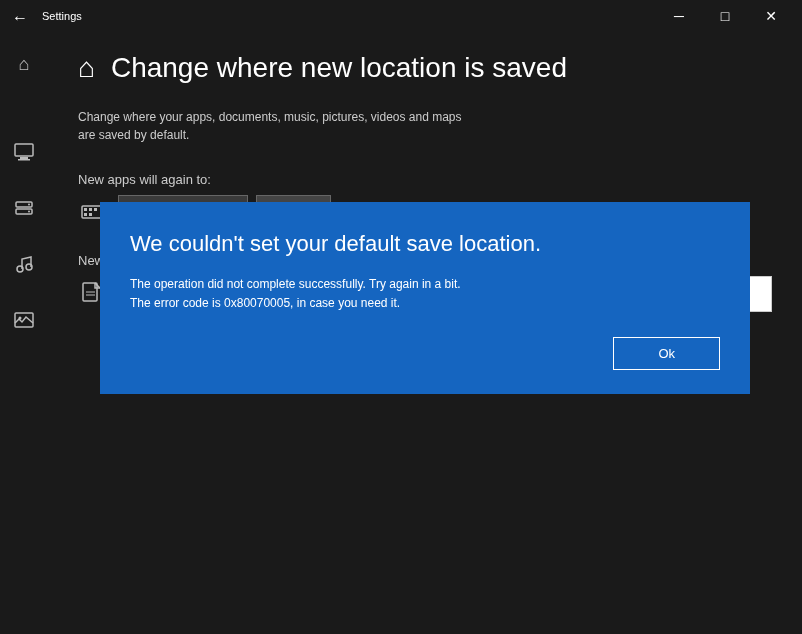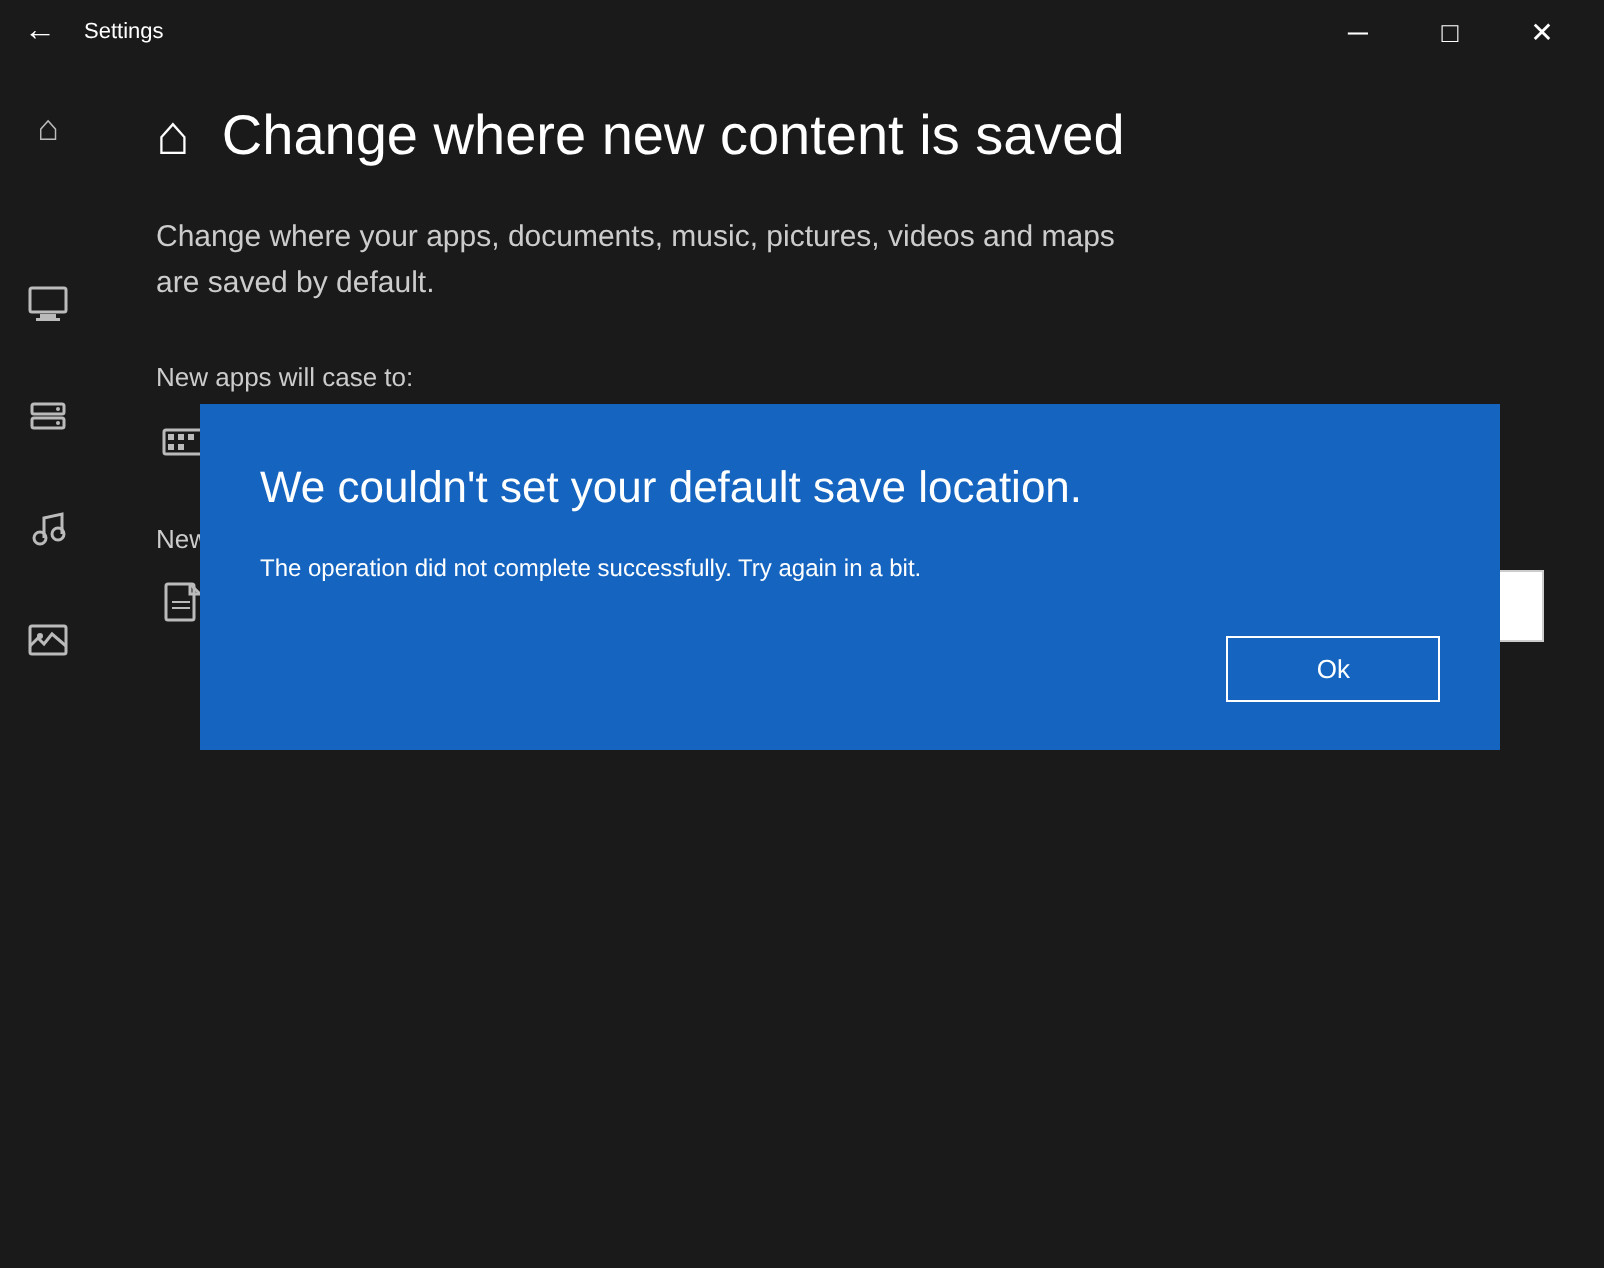--- a/index.html
+++ b/index.html
@@ -111,21 +111,21 @@
       color: #ffffff;
     }
 
     .page-title {
       font-size: 28px;
       font-weight: 300;
       color: #ffffff;
     }
 
     .page-description {
-      font-size: 15px;
+      font-size: 12px;
       color: #cccccc;
       margin-bottom: 28px;
       line-height: 1.5;
     }
 
     
     .section {
       margin-bottom: 24px;
     }
 
@@ -315,29 +315,29 @@
         <path d="M1 12l4-4 3 3 4-5 7 6" stroke="#bbb" stroke-width="1.5" fill="none"></path>
         <circle cx="6" cy="7" r="1.5" fill="#bbb"></circle>
       </svg>
     </div>
   </div>
 
   <div class="page-content">
 
     <div class="page-header">
       <span class="home-icon">⌂</span>
-      <h1 class="page-title">Change where new content is saved</h1>
+      <h1 class="page-title">Change where new location is saved</h1>
     </div>
 
     <p class="page-description">
       Change where your apps, documents, music, pictures, videos and maps<br>are saved by default.
     </p>
 
     <div class="section">
-      <div class="section-label">New apps will case to:</div>
+      <div class="section-label">New apps will again to:</div>
       <div class="section-row">
         <div class="section-icon">
           <svg width="22" height="18" viewBox="0 0 22 18" fill="none">
             <rect x="1" y="3" width="20" height="12" rx="1" stroke="#bbb" stroke-width="1.5" fill="none"></rect>
             <rect x="3" y="5" width="3" height="3" fill="#bbb"></rect>
             <rect x="3" y="10" width="3" height="3" fill="#bbb"></rect>
             <rect x="8" y="5" width="3" height="3" fill="#bbb"></rect>
             <rect x="8" y="10" width="3" height="3" fill="#bbb"></rect>
             <rect x="13" y="5" width="3" height="3" fill="#bbb"></rect>
           </svg>
@@ -367,20 +367,21 @@
           <span>We couldn't set your default save location.</span>
         </div>
       </div>
     </div>
 
     <div class="dialog-overlay">
       <div class="dialog">
         <div class="dialog-title">We couldn't set your default save location.</div>
         <div class="dialog-body">
           <span>The operation did not complete successfully. Try again in a bit.</span><br>
+          <span>The error code is 0x80070005, in case you need it.</span>
         </div>
         <div class="dialog-footer">
           <button class="ok-btn">Ok</button>
         </div>
       </div>
     </div>
 
   </div>
 </div>
 

